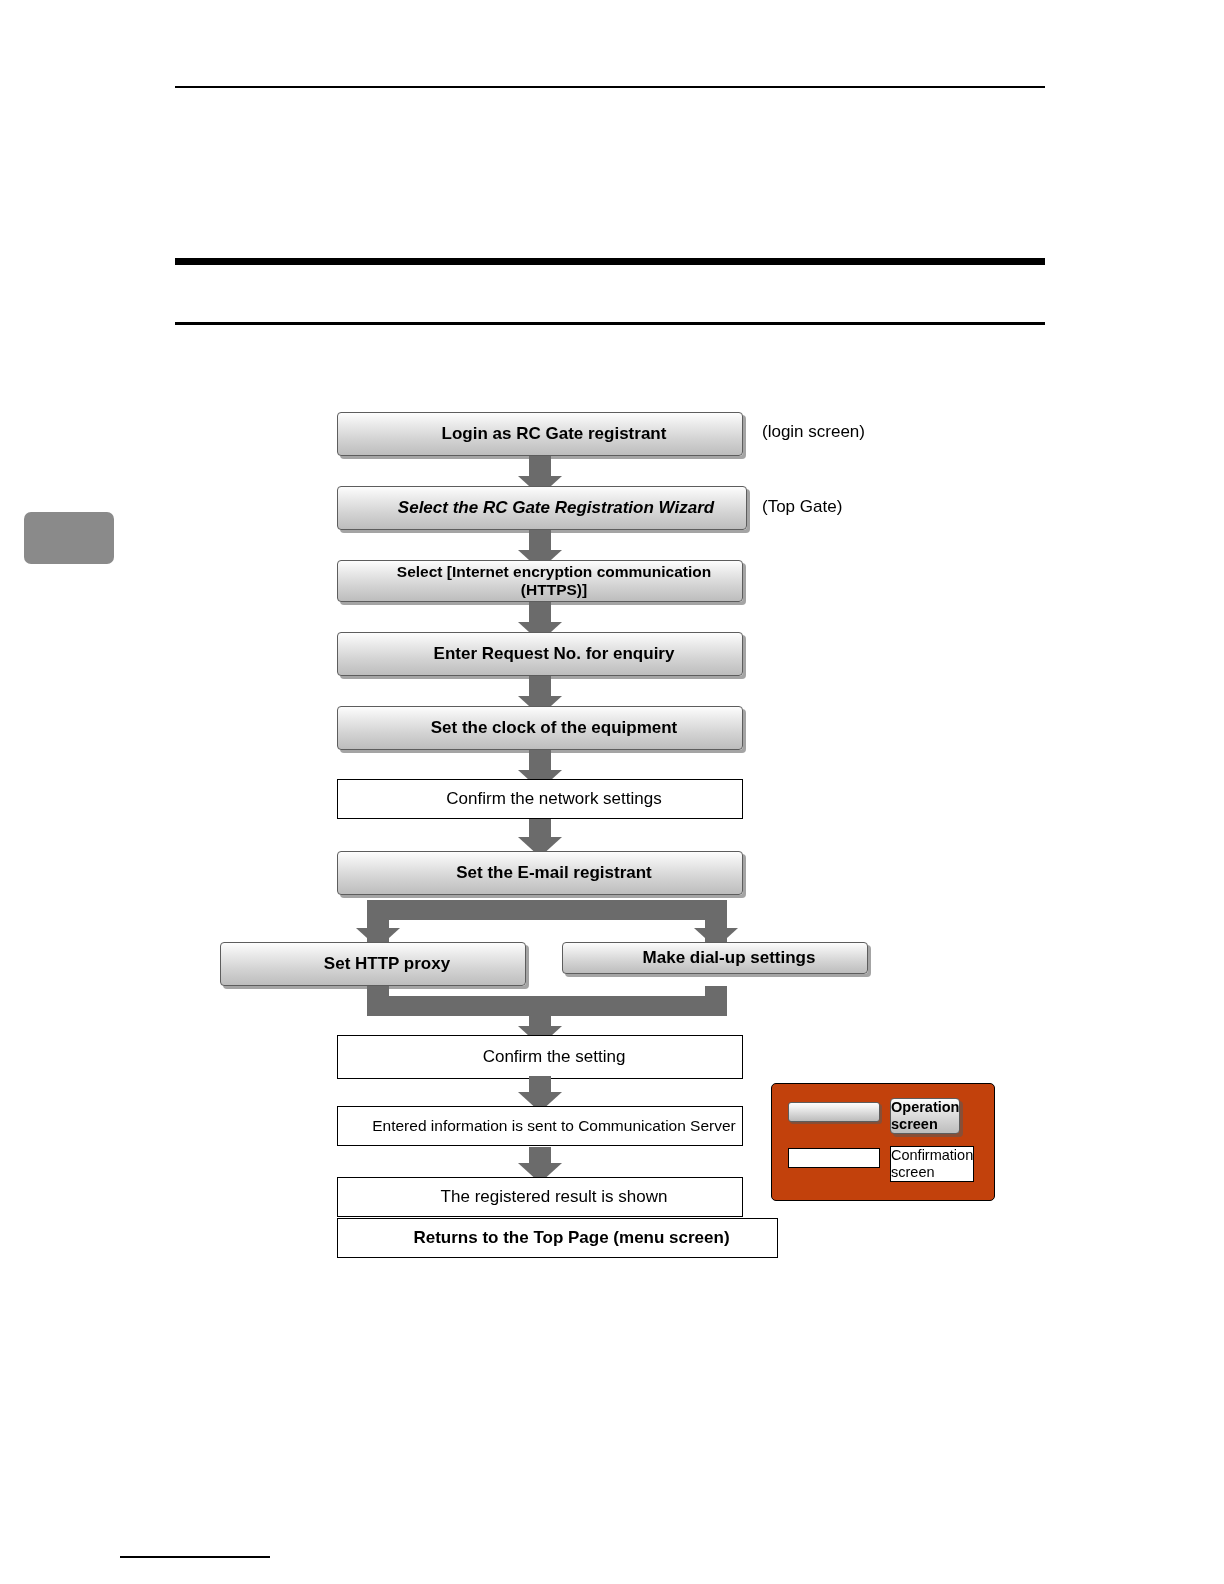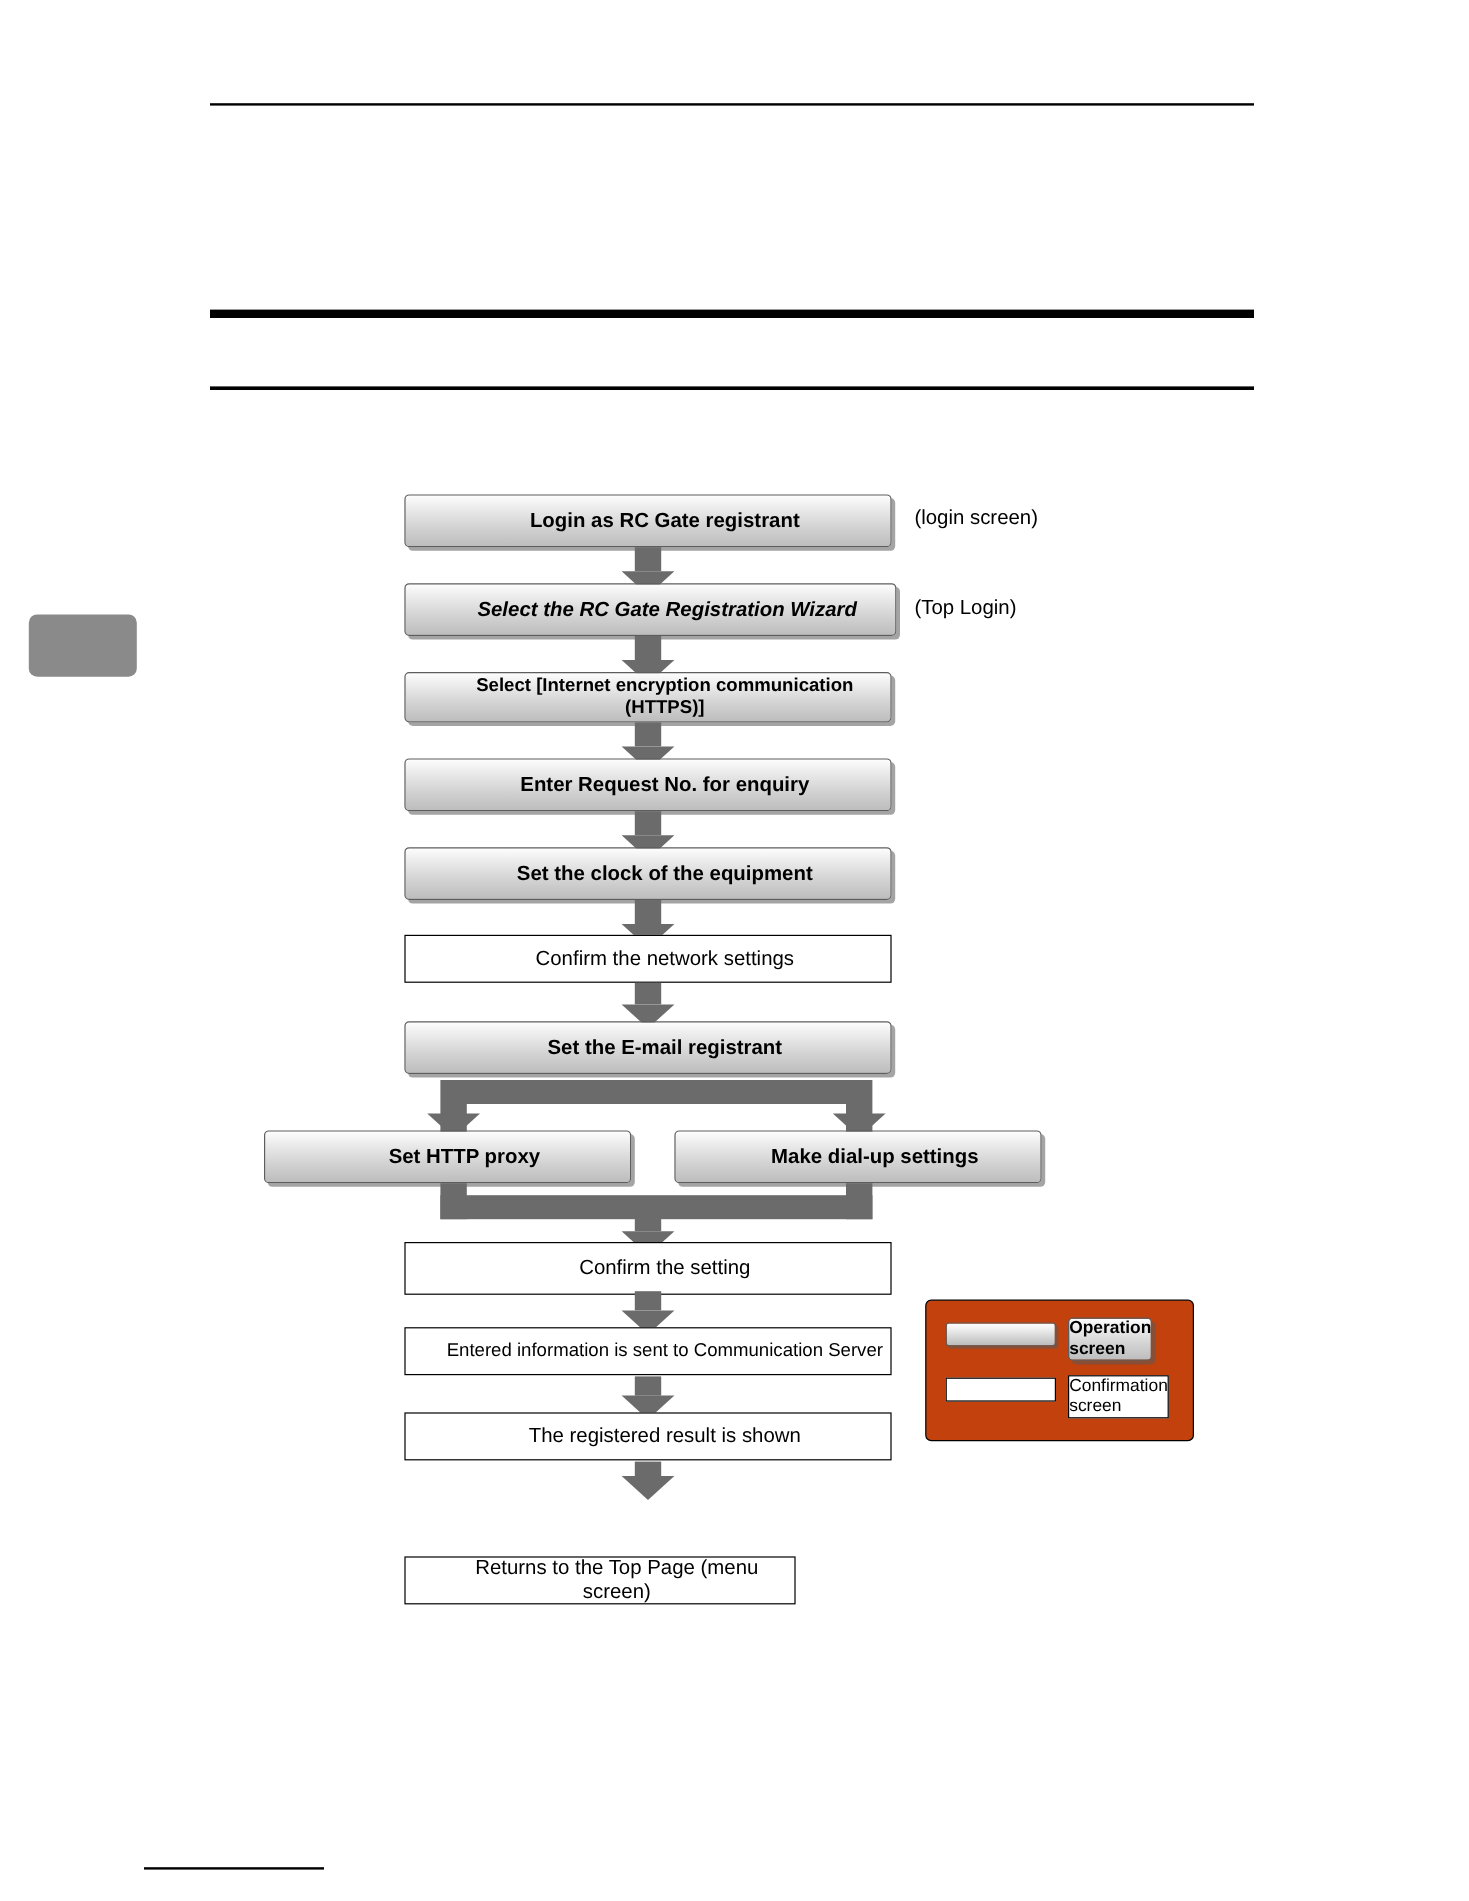--- a/index.html
+++ b/index.html
@@ -127,21 +127,21 @@
   <div class="branch" style="left:367px;top:900px;width:360px;height:48px;">
     <div style="left:0;top:0;width:360px;height:20px;"></div>
     <div style="left:0;top:20px;width:22px;height:28px;"></div>
     <div style="left:338px;top:20px;width:22px;height:28px;"></div>
   </div>
   <div class="tri" style="left:356px;top:928px;"></div>
   <div class="tri" style="left:694px;top:928px;"></div>
 
   <div class="node op" style="left:220px;top:942px;width:306px;height:44px;">Set HTTP proxy</div>
 
-  <div class="node op" style="left:562px;top:942px;width:306px;height:44px;">Make dial-up settings</div>
+  <div class="node op" style="left:562px;top:942px;width:306px;height:32px;">Make dial-up settings</div>
 
   <div class="branch" style="left:367px;top:986px;width:360px;height:30px;">
     <div style="left:0;top:0;width:22px;height:30px;"></div>
     <div style="left:338px;top:0;width:22px;height:30px;"></div>
     <div style="left:0;top:10px;width:360px;height:20px;"></div>
   </div>
   <div class="arrow" style="left:518px;top:1010px;width:44px;height:36px;">
     <div class="stem" style="left:11px;top:0;width:22px;height:16px;"></div>
     <div class="head" style="left:0;top:16px;"></div>
   </div>
@@ -160,24 +160,24 @@
     <div class="head" style="left:0;top:16px;"></div>
   </div>
 
   <div class="node conf" style="left:337px;top:1177px;width:406px;height:40px;">The registered result is shown</div>
 
   <div class="arrow" style="left:518px;top:1218px;width:44px;height:32px;">
     <div class="stem" style="left:11px;top:0;width:22px;height:12px;"></div>
     <div class="head" style="left:0;top:12px;"></div>
   </div>
 
-  <div class="node conf" style="left:337px;top:1297px;width:326px;height:40px;">Returns to the Top Page (menu screen)</div>
+  <div class="node conf" style="left:337px;top:1218px;width:441px;height:40px;font-weight:bold;">Returns to the Top Page (menu screen)</div>
 
   <div class="annot" style="left:762px;top:422px;">(login screen)</div>
-  <div class="annot" style="left:762px;top:497px;">(Top Login)</div>
+  <div class="annot" style="left:762px;top:497px;">(Top Gate)</div>
 
   <div class="legend">
     <div class="legend-swatch-op"></div>
     <div class="legend-label op">
       <span>Operation</span><br>
       <span>screen</span>
     </div>
     <div class="legend-swatch-conf"></div>
     <div class="legend-label conf">
       <span>Confirmation</span><br>

